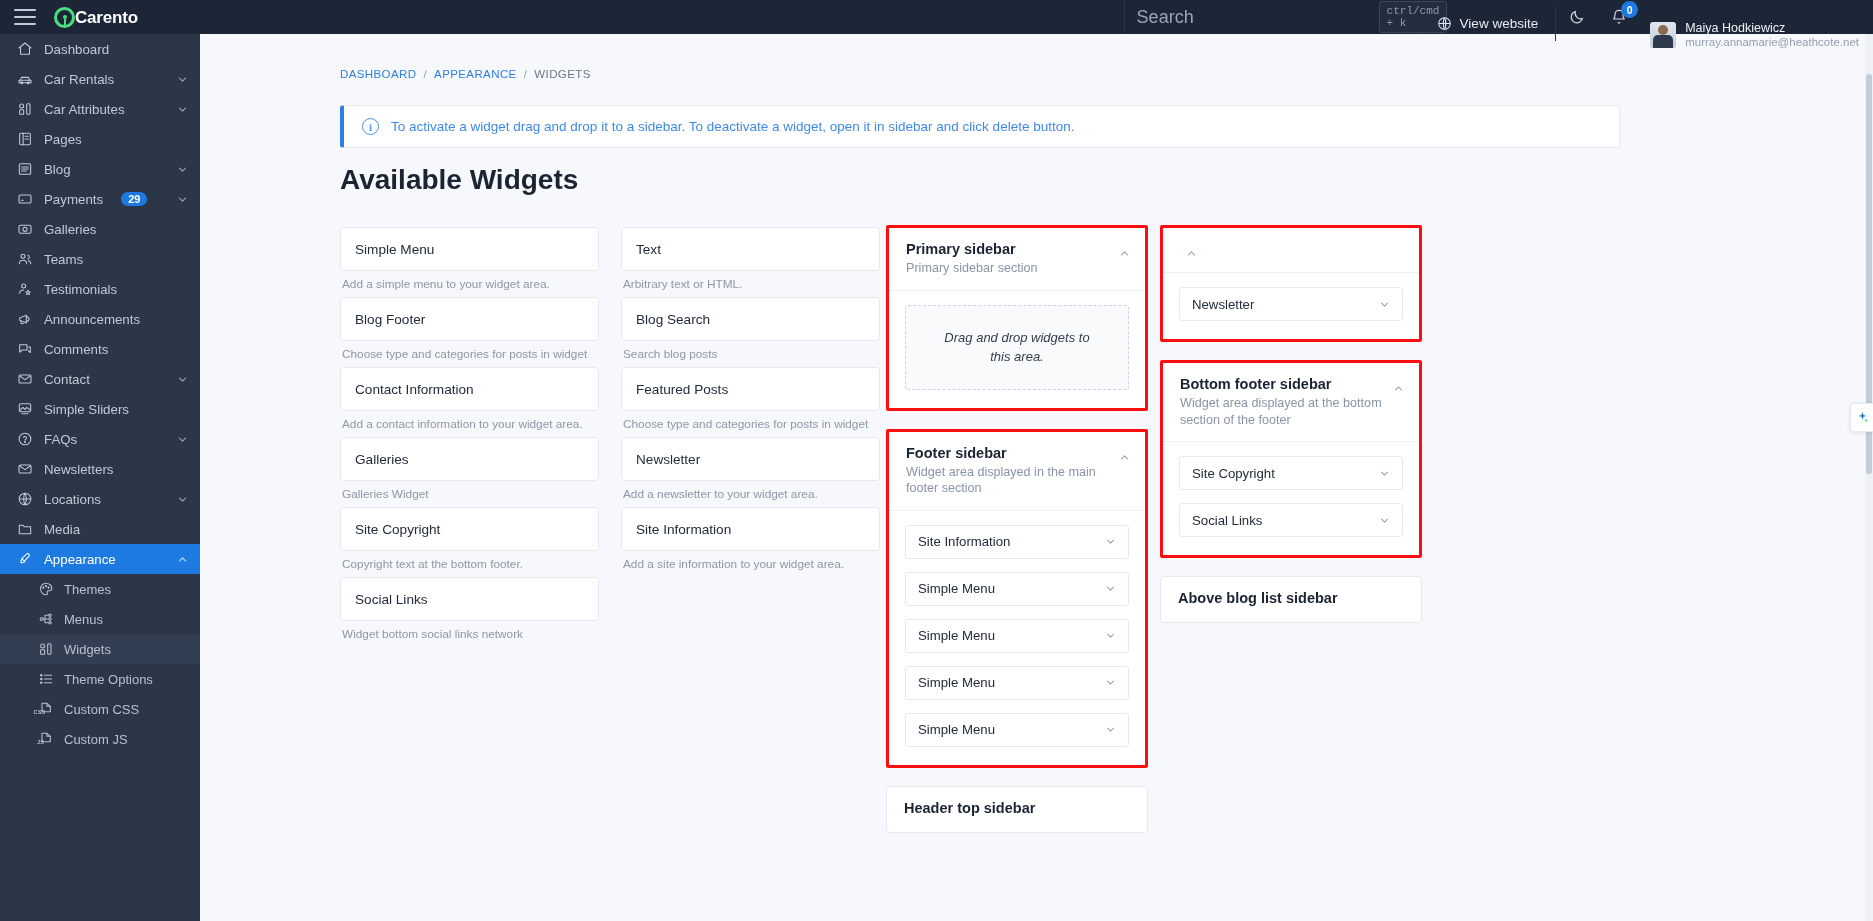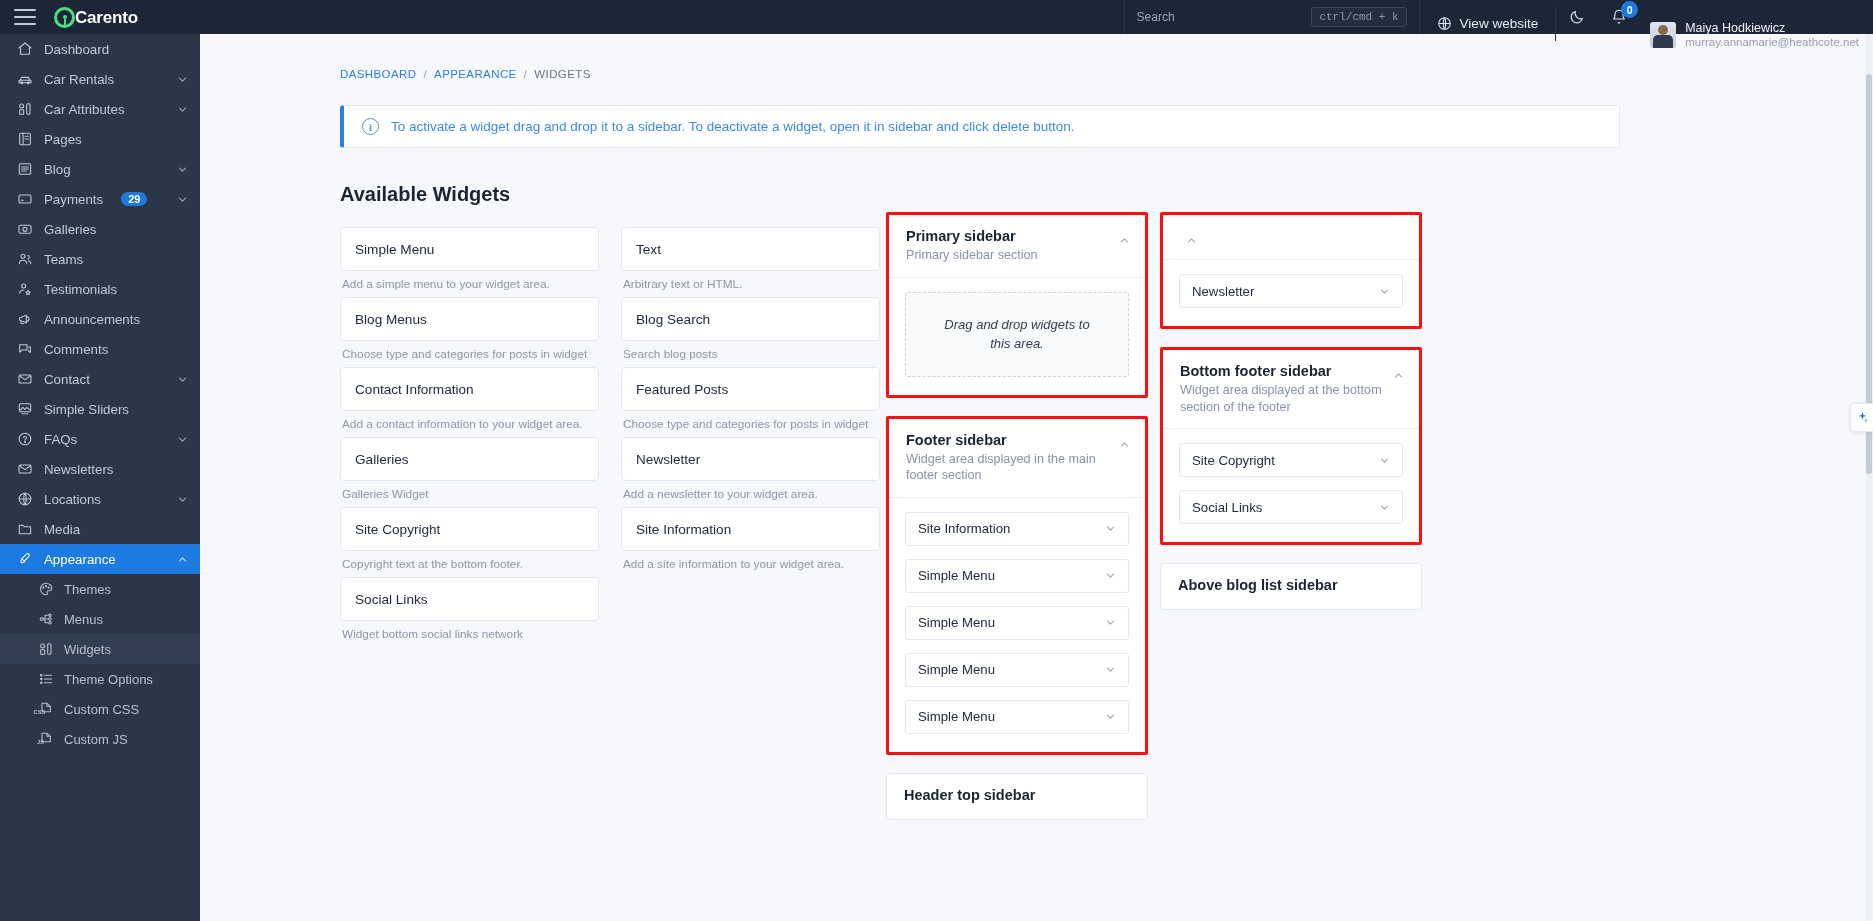--- a/index.html
+++ b/index.html
@@ -40,21 +40,21 @@
 
   .tb-spacer { flex: 1; }
 
   .tb-search {
     width: 296px; height: 34px; display: flex; align-items: center;
     border-left: 1px solid #2b3648; border-right: 1px solid #2b3648;
     padding: 0 12px; gap: 10px;
   }
   .tb-search-input {
     flex: 1; background: transparent; border: 0; outline: none;
-    color: #9aa6b8; font-size: 12px; font-family: "Liberation Sans", sans-serif;
+    color: #9aa6b8; font-size: 18px; font-family: "Liberation Sans", sans-serif;
   }
   .tb-search-input::placeholder { color: #9aa6b8; }
   .tb-kbd {
     font-family: "Liberation Mono", monospace; font-size: 11px;
     color: #8d99ab; border: 1px solid #39465a; border-radius: 3px;
     padding: 3px 7px; background: #222d3f;
   }
   .tb-viewsite {
     display: flex; align-items: center; gap: 8px; height: 34px;
     padding: 0 17px; color: #e6ebf2; font-size: 13.5px;
@@ -131,41 +131,41 @@
     padding: 12px 18px;
   }
   .alert-ico {
     width: 17px; height: 17px; border-radius: 50%; border: 1.5px solid #4a94ea;
     color: #4a94ea; font-size: 11px; display:flex; align-items:center; justify-content:center;
     flex: none; font-family: "Liberation Serif", serif; font-weight: bold;
   }
   .alert-txt { color: #3f8ae6; font-size: 13.5px; }
 
   .page-title {
-    margin: 35px 0 0 140px; font-size: 20px; font-weight: bold; color: #1b2433;
+    margin: 16px 0 0 140px; font-size: 28px; font-weight: bold; color: #1b2433;
   }
 
   
   .widgets-wrap {
     position: absolute; left: 140px; top: 193px; width: 540px;
     display: grid; grid-template-columns: 259px 259px; column-gap: 22px;
   }
   .wcell { margin-bottom: 6px; }
   .wcard {
     height: 44px; background: #fff; border: 1px solid #e4e9f0; border-radius: 4px;
     display: flex; align-items: center; padding: 0 14px;
     font-size: 13.6px; color: #222c3c; cursor: grab;
   }
   .wdesc { font-size: 11.8px; color: #8d98a8; padding: 6px 2px 0 2px; }
 
   
   .panels {
     position: absolute; left: 686px; top: 178px; width: 560px;
   }
-  .pcol { position: absolute; top: 0; width: 262px; }
+  .pcol { position: absolute; top: 13px; width: 262px; }
   .pcol.c1 { left: 0; }
   .pcol.c2 { left: 274px; }
 
   .panel {
     background: #fff; border: 1px solid #e4e9f0; border-radius: 4px;
     margin-bottom: 18px;
   }
   .panel.highlight { border: 3px solid #fc0d10; border-radius: 2px; }
   .panel-head {
     padding: 13px 15px 13px 17px; display: flex; align-items: flex-start;
@@ -575,21 +575,21 @@
         <div class="wdesc">Add a simple menu to your widget area.</div>
       </div>
       <div class="wcell">
         <div class="wcard">
           <span>Text</span>
         </div>
         <div class="wdesc">Arbitrary text or HTML.</div>
       </div>
       <div class="wcell">
         <div class="wcard">
-          <span>Blog Menus</span>
+          <span>Blog Footer</span>
         </div>
         <div class="wdesc">Choose type and categories for posts in widget</div>
       </div>
       <div class="wcell">
         <div class="wcard">
           <span>Blog Search</span>
         </div>
         <div class="wdesc">Search blog posts</div>
       </div>
       <div class="wcell">

